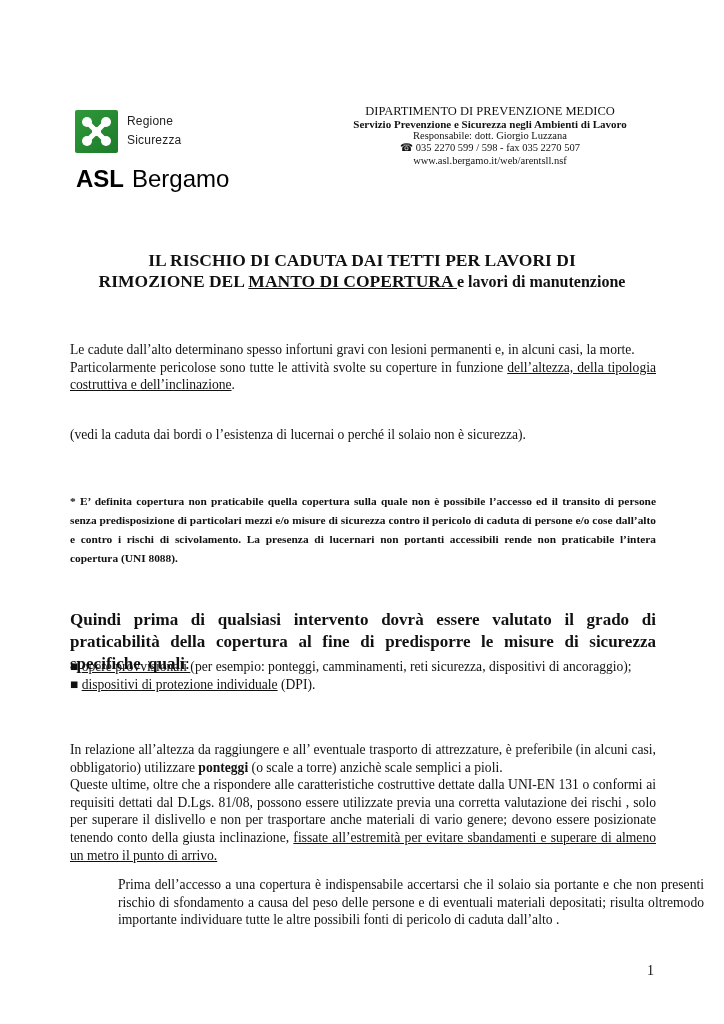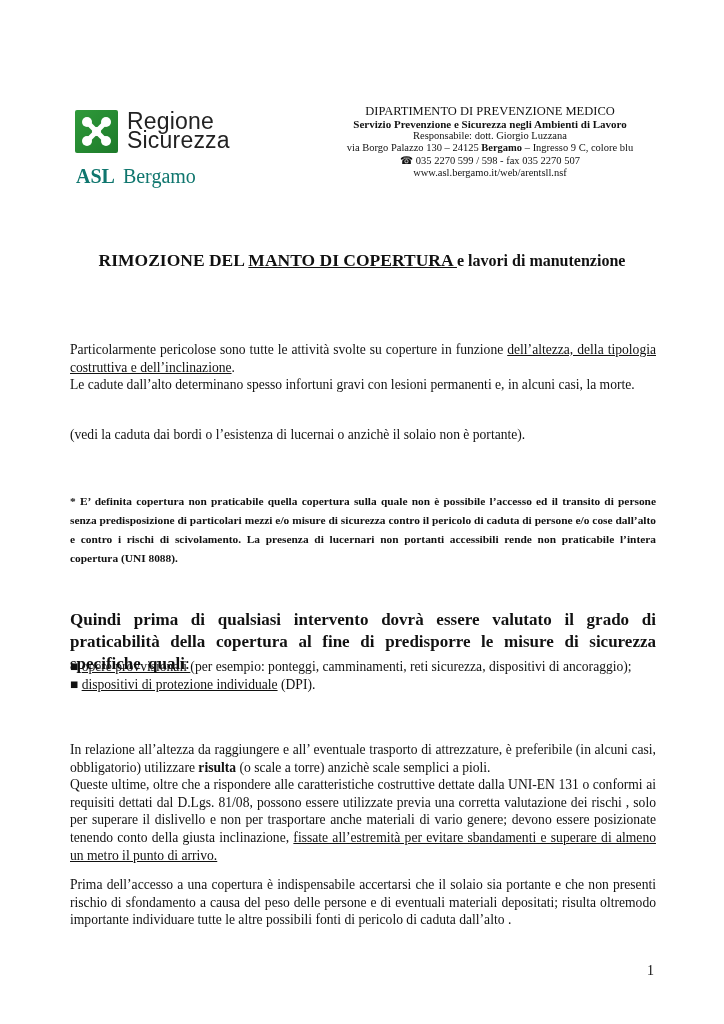--- a/index.html
+++ b/index.html
@@ -2,23 +2,23 @@
 <html><head>
 <meta charset="utf-8">
 <style>
   html, body { margin:0; padding:0; background:#ffffff; }
   body { width:724px; height:1024px; position:relative; overflow:hidden;
          font-family:"Liberation Serif", serif; color:#111; }
   .logo { position:absolute; left:75px; top:110px; width:170px; height:88px; }
   .logo-square { position:absolute; left:0; top:0; width:43px; height:43px;
                  background:linear-gradient(135deg,#2f9a3a,#1d7a2a); border-radius:2px; }
   .logo-reg { position:absolute; left:52px; top:2px; font-family:"Liberation Sans", sans-serif;
-              font-size:23px; line-height:19px; color:#222; letter-spacing:0.2px; }
-  .logo-asl { position:absolute; left:1px; top:55px; font-family:Liberation Serif, serif;
-              font-size:20px; color:#0f766e; font-weight:bold; }
+              font-size:12px; line-height:19px; color:#222; letter-spacing:0.2px; }
+  .logo-asl { position:absolute; left:1px; top:55px; font-family:Liberation Sans, sans-serif;
+              font-size:24px; color:#000000; font-weight:bold; }
   .logo-asl span { font-weight:normal; margin-left:8px; }
   .header { position:absolute; left:320px; top:104px; width:340px; text-align:center;
             font-size:10.5px; line-height:12.2px; }
   .header .dep { font-weight:normal; font-size:12.5px; line-height:14px; }
   .header .serv { font-weight:bold; font-size:11px; }
   .title { position:absolute; left:60px; top:250px; width:604px; text-align:center;
            font-weight:bold; font-size:17.5px; line-height:21px; }
   .title u { text-decoration:underline; }
   .title .small { font-size:16px;margin-top:24px; }
   .body { position:absolute; left:70px; width:586px; font-size:13.6px; line-height:17.6px;
@@ -51,47 +51,47 @@
   </div>
   <div class="logo-asl">
     <b>ASL</b><span>Bergamo</span>
   </div>
 </div>
 
 <div class="header">
   <div class="dep">DIPARTIMENTO DI PREVENZIONE MEDICO</div>
   <div class="serv">Servizio Prevenzione e Sicurezza negli Ambienti di Lavoro</div>
   <div>Responsabile: dott. Giorgio Luzzana</div>
-  <div><span>via Borgo Palazzo 130 – 24125 </span><b>Bergamo</b><span> – Ingresso 9 C, colore blu</span></div>
   <div><span>☎</span><span> 035 2270 599 / 598  - fax  035 2270 507</span></div>
   <div>www.asl.bergamo.it/web/arentsll.nsf</div>
 </div>
 
 <div class="title">
+  <div>IL RISCHIO DI CADUTA DAI TETTI  PER LAVORI DI</div>
   <div><span>RIMOZIONE DEL </span><u>MANTO DI COPERTURA </u><span class="small">e lavori di manutenzione</span></div>
 </div>
 
 <div class="body" style="top:341px;">
+  <div>Le cadute dall’alto determinano spesso infortuni gravi con lesioni permanenti e, in alcuni casi, la morte.</div>
   <div><span>Particolarmente pericolose sono tutte le attività svolte su coperture in funzione </span><u class="ul">dell’altezza, della tipologia costruttiva e dell’inclinazione</u><span>.</span></div>
-  <div>Le cadute dall’alto determinano spesso infortuni gravi con lesioni permanenti e, in alcuni casi, la morte.</div>
 </div>
 
 <div class="body" style="top:426px;">
-  <div> (vedi la caduta dai bordi o  l’esistenza di lucernai o anzichè il solaio non è portante).</div>
+  <div> (vedi la caduta dai bordi o  l’esistenza di lucernai o perché il solaio non è sicurezza).</div>
 </div>
 
 <div class="body note" style="top:492px;">* E’ definita copertura non praticabile quella copertura sulla quale non è possibile l’accesso ed il transito di persone senza predisposizione di particolari mezzi e/o misure di sicurezza contro il pericolo di caduta di persone e/o cose dall’alto e contro i rischi di scivolamento. La presenza di lucernari non portanti  accessibili rende non praticabile l’intera copertura (UNI 8088).</div>
 
 <div class="body big" style="top:581px;margin-top:28px;"><span>Quindi  prima di qualsiasi intervento  dovrà essere valutato  il grado di praticabilità della copertura al fine di predisporre le misure di sicurezza specifiche  quali</span><span style="font-weight:normal">:</span></div>
 
 <div class="body" style="top:658px;">
   <div><span>■</span> <u class="ul"> opere provvisionali </u><span>(per esempio: ponteggi, camminamenti, reti sicurezza, dispositivi di ancoraggio);</span></div>
   <div><span>■</span> <u class="ul">dispositivi di protezione individuale</u><span> (DPI).</span></div>
 </div>
 
 <div class="body" style="top:741px;">
-  <div><span>In relazione all’altezza da raggiungere e all’ eventuale trasporto di attrezzature, è preferibile (in alcuni casi, obbligatorio) utilizzare  </span><b>risulta</b><span>  (o scale a torre)  anzichè scale semplici a pioli.</span></div>
+  <div><span>In relazione all’altezza da raggiungere e all’ eventuale trasporto di attrezzature, è preferibile (in alcuni casi, obbligatorio) utilizzare  </span><b>ponteggi</b><span>  (o scale a torre)  anzichè scale semplici a pioli.</span></div>
   <div><span>Queste ultime, oltre che a rispondere alle caratteristiche costruttive dettate dalla UNI-EN 131 o conformi ai requisiti dettati dal D.Lgs. 81/08, possono essere utilizzate previa una corretta valutazione dei rischi ,  solo per superare il dislivello e non per trasportare anche materiali di vario genere; devono essere  posizionate  tenendo conto della giusta inclinazione, </span><u class="ul">fissate all’estremità per evitare sbandamenti e superare di almeno un metro il punto di arrivo.</u></div>
 </div>
 
-<div class="body" style="top:876px;">Prima dell’accesso a una copertura è indispensabile accertarsi che il solaio sia portante e che non presenti rischio di sfondamento a causa del peso delle persone e di eventuali materiali depositati; risulta oltremodo importante individuare tutte le altre possibili fonti di pericolo di caduta dall’alto .</div>
+<div class="body" style="top:876px;margin-left:48px;">Prima dell’accesso a una copertura è indispensabile accertarsi che il solaio sia portante e che non presenti rischio di sfondamento a causa del peso delle persone e di eventuali materiali depositati; risulta oltremodo importante individuare tutte le altre possibili fonti di pericolo di caduta dall’alto .</div>
 
 <div class="pageno">1</div>
 
 </body></html>

